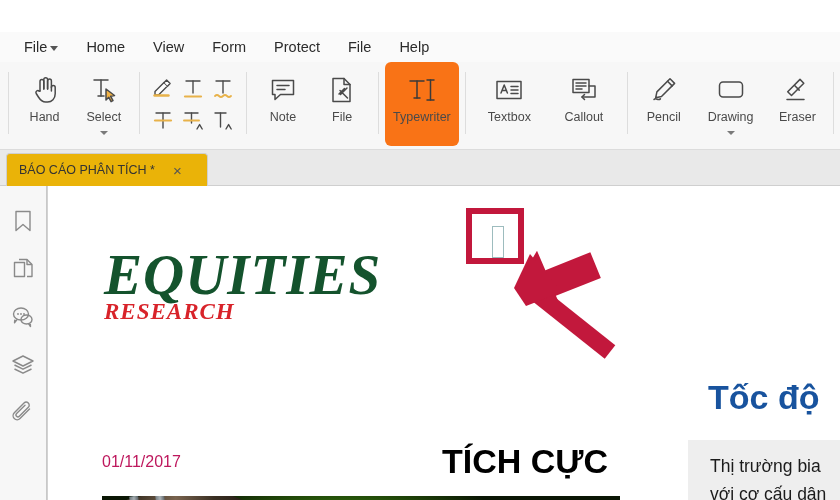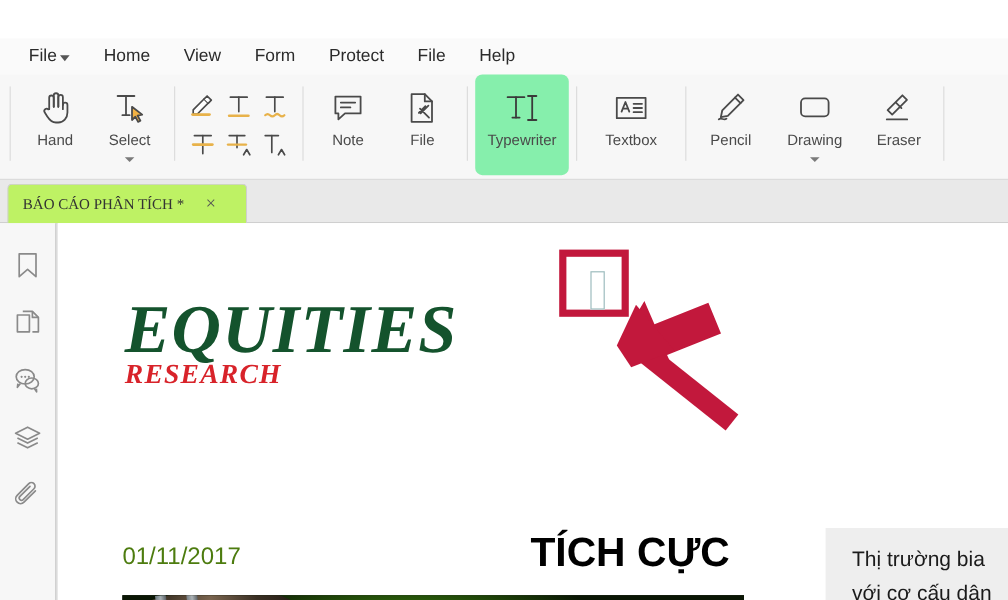--- a/index.html
+++ b/index.html
@@ -50,21 +50,21 @@
   .rsep { width:1px; height:62px; background:#dddddd; margin:10px 6px 0 6px; }
 
   .tool {
     width:62px; height:84px;
     display:flex; flex-direction:column; align-items:center;
     padding-top:8px;
     border-radius:6px;
     position:relative;
   }
   .tool.wide { width:78px; }
-  .tool.selected { background:#86efac; }
+  .tool.selected { background:#f97316; }
   .tool .ico { height:40px; display:flex; align-items:center; justify-content:center; }
   .tool .lbl {
     font-size:12.5px; color:#4a4a4a; text-align:right;
     line-height:14px; white-space:nowrap;
   }
   .tool .sub-caret {
     width:0;height:0;
     border-left:4px solid transparent;
     border-right:4px solid transparent;
     border-top:4px solid #7a7a7a;
@@ -82,27 +82,26 @@
 
   
   .tabbar {
     position:absolute; left:0; top:118px; width:840px; height:36px;
     background:#e9e9e9;
     border-bottom:1px solid #cfcfcf;
   }
   .doctab {
     position:absolute; left:6px; top:3px;
     height:33px; min-width:196px;
-    background:#bef264;
+    background:#eab308;
     border:1px solid #cfcfcf; border-bottom:none;
     border-radius:4px 4px 0 0;
     display:flex; align-items:center;
     padding:0 25px 0 12px;
     gap:18px;
-    font-family:Liberation Serif, serif;
   }
   .doctab .tname { font-size:12.5px; color:#333; white-space:nowrap; }
   .tabclose { font-size:15px; color:#555; line-height:1; cursor:default; }
 
   
   .sidebar {
     position:absolute; left:0; top:154px; width:47px; height:346px;
     background:#f7f7f7;
     border-right:1px solid #c8c8c8;
     padding-top:22px;
@@ -133,21 +132,21 @@
     line-height:31px; text-align:left; margin-top:-2px; margin-right:2px;
   }
 
   .doc-h1 {
     position:absolute; left:54px; top:196px;
     font-size:30px; font-weight:700; color:#121212;
     white-space:nowrap;
   }
   .doc-date {
     position:absolute; left:54px; top:267px;
-    font-size:20px; color:#4d7c0f;text-align:center;
+    font-size:16px; color:#be185d;text-align:center;
   }
   .doc-positive {
     position:absolute; left:394px; top:256px;
     font-size:34px; font-weight:700; color:#000;
     white-space:nowrap;
   }
 
   .hero {
     position:absolute; left:54px; top:310px; width:518px; height:40px;
     background:
@@ -351,20 +350,31 @@
       <div class="ico">
         <svg width="30" height="26" viewBox="0 0 30 26" fill="none" stroke="#4a4a4a" stroke-width="1.5" stroke-linejoin="round" stroke-linecap="round">
           <rect x="3" y="4.5" width="24" height="17"></rect>
           <path d="M7 16l3.2-8 3.2 8M8.1 13.6h4.4"></path>
           <path d="M17 9.5h7M17 13h7M17 16.5h7"></path>
         </svg>
       </div>
       <div class="lbl">Textbox</div>
     </div>
 
+    <div class="tool wide">
+      <div class="ico">
+        <svg width="30" height="28" viewBox="0 0 30 28" fill="none" stroke="#4a4a4a" stroke-width="1.5" stroke-linejoin="round" stroke-linecap="round">
+          <rect x="4" y="3.5" width="16" height="13"></rect>
+          <path d="M7 7h10M7 10h10M7 13h6"></path>
+          <path d="M20 10h6v11H13"></path>
+          <path d="M15.5 18.5L13 21l2.5 2.5"></path>
+        </svg>
+      </div>
+      <div class="lbl">Callout</div>
+    </div>
 
     <div class="rsep"></div>
 
     <div class="tool">
       <div class="ico">
         <svg width="28" height="28" viewBox="0 0 28 28" fill="none" stroke="#4a4a4a" stroke-width="1.5" stroke-linejoin="round" stroke-linecap="round">
           <path d="M20 2.8l4.6 4.6-13.1 13.1-5.8 1.2 1.2-5.8z"></path>
           <path d="M17.5 5.3l4.6 4.6"></path>
           <path d="M4 23.5c2-2.2 4.2 1.6 6.4-.6"></path>
         </svg>
@@ -455,20 +465,21 @@
       <div class="doc-positive">TÍCH CỰC</div>
 
       <div class="hero">
         <div class="barrel">
           <div class="hoop" style="left:54px"></div>
           <div class="hoop" style="left:80px"></div>
         </div>
         <div class="barrel2"></div>
       </div>
 
+      <div class="rcol-title">Tốc độ</div>
       <div class="rcol-box">
         <p>Thị trường bia</p>
         <p>với cơ cấu dân</p>
       </div>
 
       <div class="annot-box">
         <div class="annot-caret"></div>
       </div>
 
       <svg class="arrow-svg" width="120" height="115" viewBox="0 0 120 115">

